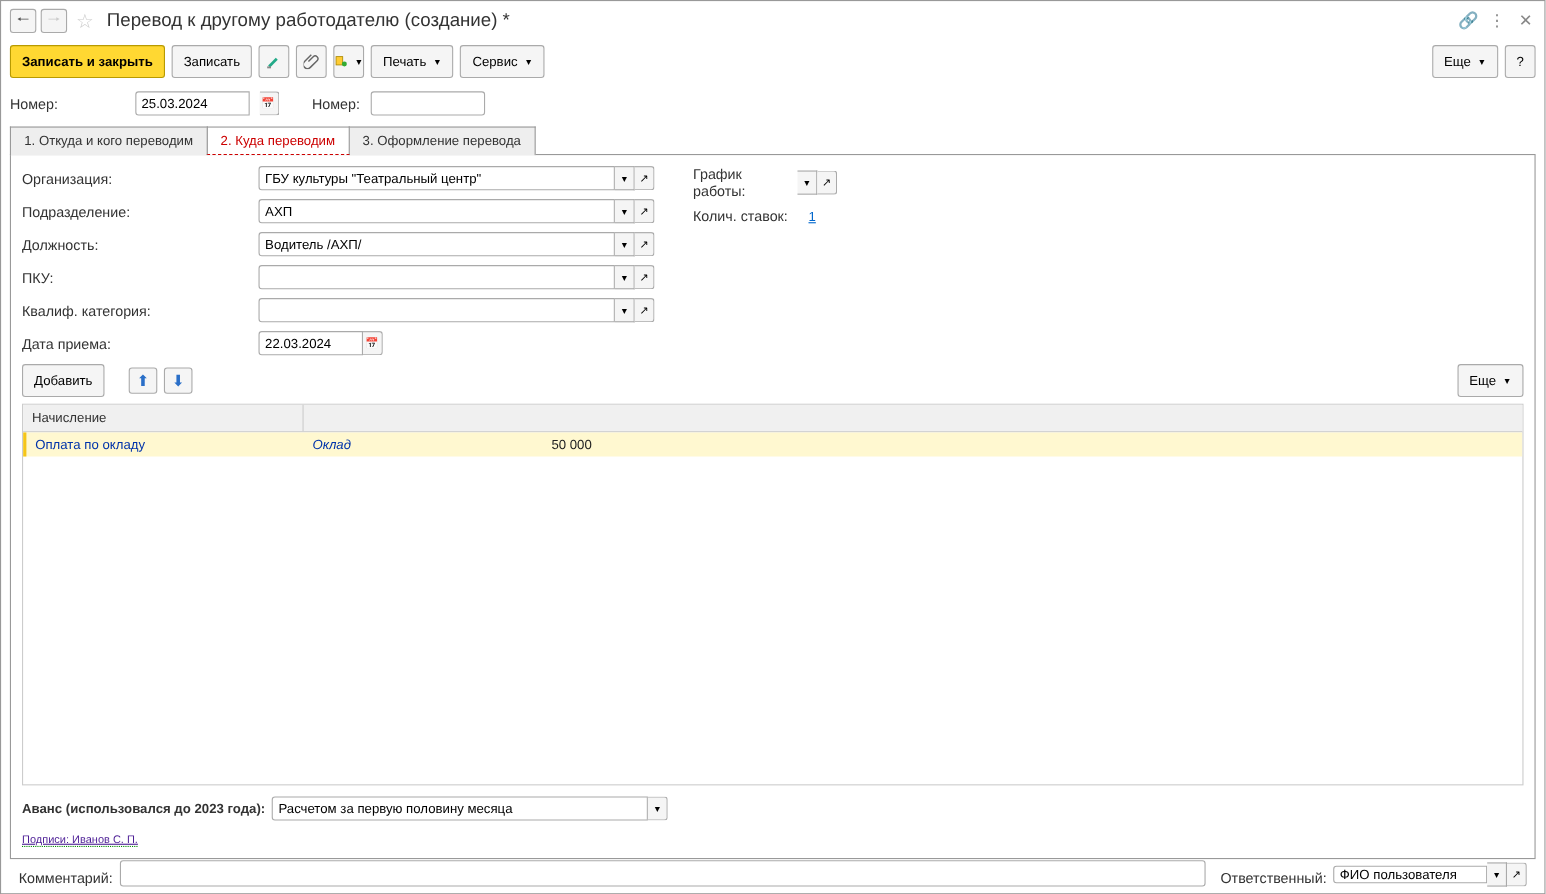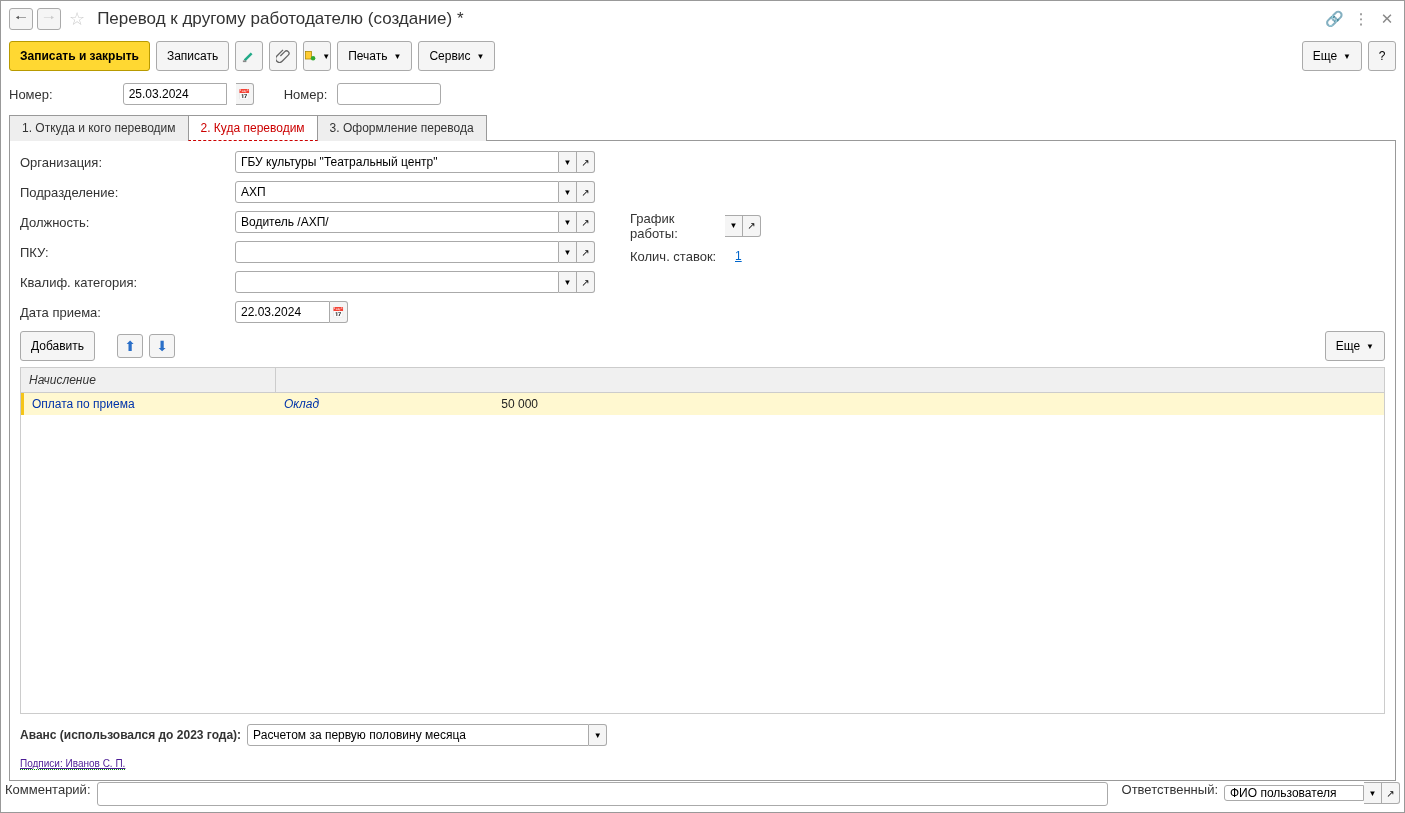--- a/index.html
+++ b/index.html
@@ -20,52 +20,52 @@
 .field-row { display: flex; align-items: center; padding: 4px 8px; gap: 10px; }
 .label { font-size: 13px; }
 .text-input { border: 1px solid #aaa; border-radius: 3px; padding: 3px 5px; font-size: 12px; }
 .date-input { width: 104px; }
 .calendar-btn { width: 18px; height: 22px; border: 1px solid #aaa; border-left: none; background: #f5f5f5; border-radius: 0 3px 3px 0; display: inline-flex; align-items: center; justify-content: center; cursor: pointer; font-size: 10px; margin-left: -1px; }
 .num-input { width: 104px; }
 .tabs { display: flex; padding: 0 8px; margin-top: 6px; }
 .tab { border: 1px solid #999; padding: 5px 12px; font-size: 12px; cursor: pointer; background: #eee; border-bottom: none; margin-right: -1px; }
 .tab.active { background: #fff; color: #c00; border-bottom: 1px dashed #c00; position: relative; z-index: 1; }
 .tab-content { border: 1px solid #999; margin: 0 8px; padding: 10px; margin-top: -1px; }
-.form-columns { display: flex; gap: 30px; align-items: center; }
+.form-columns { display: flex; gap: 30px; }
 .form-col { flex: 0 0 580px; }
 .form-col-right { flex: 1; }
 .field { display: flex; align-items: center; margin-bottom: 8px; }
 .field .flabel { width: 215px; font-size: 13px; }
 .field .flabel-r { width: 95px; font-size: 13px; }
 .combo { display: flex; align-items: center; }
 .combo-input { border: 1px solid #aaa; border-radius: 3px 0 0 3px; padding: 3px 5px; font-size: 12px; width: 324px; height: 22px; }
 .combo-input-r { width: 324px; }
 .combo-dd { width: 18px; height: 22px; border: 1px solid #aaa; border-left: none; background: #f5f5f5; display: inline-flex; align-items: center; justify-content: center; cursor: pointer; font-size: 8px; }
 .combo-open { width: 18px; height: 22px; border: 1px solid #aaa; border-left: none; background: #f5f5f5; border-radius: 0 3px 3px 0; display: inline-flex; align-items: center; justify-content: center; cursor: pointer; font-size: 10px; }
 .link-val { color: #0066cc; text-decoration: underline; cursor: pointer; margin-left: 10px; }
 .date-small { width: 95px; height: 22px; border: 1px solid #aaa; border-radius: 3px 0 0 3px; padding: 3px 5px; font-size: 12px; }
 .table-toolbar { display: flex; align-items: center; gap: 6px; margin-bottom: 6px; }
 .arrow-btn { width: 26px; height: 24px; }
 .table { border: 1px solid #ccc; }
 .table-header { display: flex; background: #f0f0f0; border-bottom: 1px solid #ccc; }
 .th { padding: 5px 8px; font-size: 12px; border-right: 1px solid #ccc; }
-.th1 { width: 255px; font-style: italic; }
+.th1 { width: 255px; }
 .th2 { flex: 1; }
 .table-body { height: 320px; overflow-y: auto; }
 .tr { display: flex; }
 .tr.selected { background: #fff8d0; }
 .td { padding: 4px 8px; font-size: 12px; }
 .td1 { width: 255px; border-left: 3px solid #f5c518; color: #0033aa; }
 .td2 { width: 130px; color: #0033aa; font-style: italic; }
 .td3 { width: 140px; text-align: right; color: #222; }
 .avans-row { display: flex; align-items: center; margin-top: 10px; gap: 6px; }
 .avans-label { font-size: 12px; font-weight: bold; }
 .combo-wide { width: 342px; }
 .sign-link { color: #4c1d95; text-decoration: underline; display: inline-block; margin-top: 12px; cursor: pointer; border-bottom: 1px dotted #008800; font-size: 10px; }
-.footer { display: flex; align-items: flex-start; padding: 6px 5px; gap: 6px; position: absolute; bottom: 1px; left: 0; right: 0; margin-top: 36px; }
+.footer { display: flex; align-items: flex-end; padding: 6px 17px; gap: 6px; position: absolute; bottom: 1px; left: 0; right: 0; margin-top: 36px; }
 .comment-label { font-size: 13px; }
 .comment-input { flex: 1; border: 1px solid #aaa; border-radius: 3px; padding: 4px; font-size: 12px; height: 24px; }
 .resp-label { font-size: 13px; margin-left: 8px; }
 .combo-resp { width: 140px; height: 16px; }
 svg.icon { width: 14px; height: 14px; }
 .arrow-up { color: #2a6fc8; font-size: 14px; }
 .arrow-down { color: #2a6fc8; font-size: 14px; }
 </style>
 </head>
 <body>
@@ -218,21 +218,21 @@
         </button>
     </div>
   </div>
 
   <div class="table">
     <div class="table-header">
       <div class="th th1">Начисление</div>
     </div>
     <div class="table-body">
       <div class="tr selected">
-        <div class="td td1">Оплата по приема</div>
+        <div class="td td1">Оплата по окладу</div>
         <div class="td td2">Оклад</div>
         <div class="td td3">50 000</div>
       </div>
     </div>
   </div>
 
   <div class="avans-row">
     <span class="avans-label">Аванс (использовался до 2023 года):</span>
     <div class="combo">
       <input class="combo-input combo-wide" value="Расчетом за первую половину месяца" style="">

